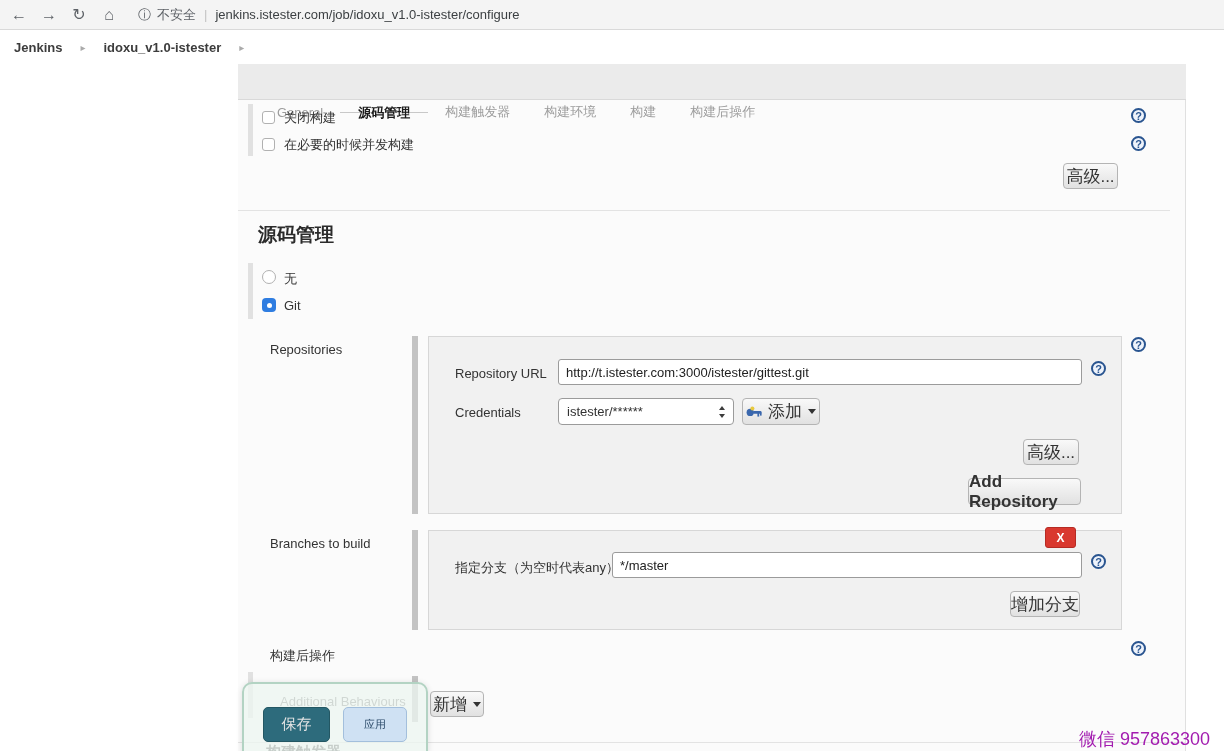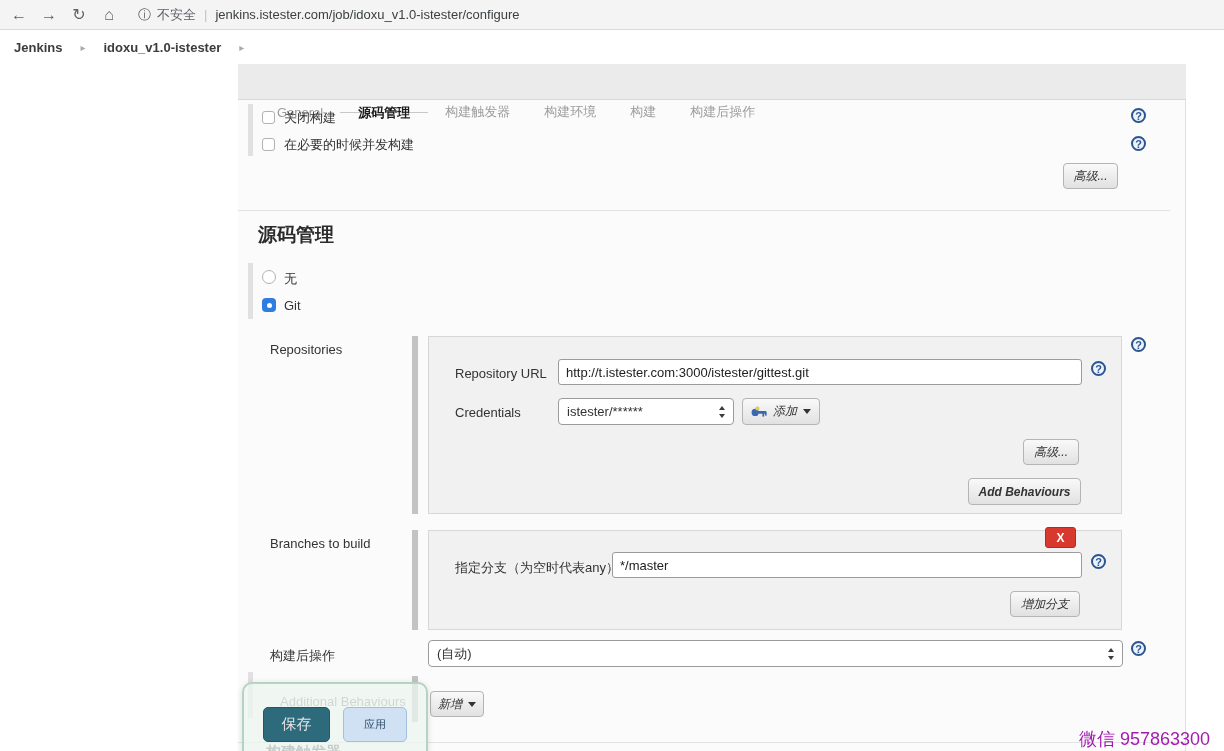--- a/index.html
+++ b/index.html
@@ -40,21 +40,21 @@
   .h1{font-size:19px;font-weight:bold;color:#2b2b2b;}
 
   .panel{background:#f1f1f1;border:1px solid #d7d7d7;}
   .txt{border:1px solid #9b9b9b;border-radius:3px;background:#fff;color:#222;font-size:13px;padding:0 7px;font-family:inherit;outline:none;}
   .sel{background:#fff;border:1px solid #9b9b9b;border-radius:4px;display:flex;align-items:center;justify-content:space-between;padding:0 6px 0 8px;cursor:pointer;}
   .spin{position:relative;width:9px;height:14px;flex:0 0 auto;}
   .spin::before{content:"";position:absolute;top:1px;left:1px;border-left:3.5px solid transparent;border-right:3.5px solid transparent;border-bottom:4.5px solid #3c3c3c;}
   .spin::after{content:"";position:absolute;bottom:1px;left:1px;border-left:3.5px solid transparent;border-right:3.5px solid transparent;border-top:4.5px solid #3c3c3c;}
   .caret{display:inline-block;border-left:4px solid transparent;border-right:4px solid transparent;border-top:5px solid #333;}
 
-  .btn{background:linear-gradient(#f9f9f9,#e1e1e1);border:1px solid #b4b4b4;border-radius:4px;color:#333;font-size:12px;display:flex;align-items:center;justify-content:center;cursor:pointer;gap:6px;font-style:italic;}
+  .btn{background:linear-gradient(#f9f9f9,#e1e1e1);border:1px solid #b4b4b4;border-radius:4px;color:#333;font-size:17px;display:flex;align-items:center;justify-content:center;cursor:pointer;gap:6px;}
   .btn.bold{font-weight:bold;}
   .xbtn{background:#d9382f;border:1px solid #b52b24;border-radius:3px;color:#fff;font-weight:bold;font-size:12px;display:flex;align-items:center;justify-content:center;cursor:pointer;}
 
   
   .overlay{background:rgba(236,246,240,0.75);border:2px solid #b3d3c3;border-radius:10px;box-shadow:0 1px 6px rgba(0,0,0,0.12);}
   .savebtn{background:#2d6b7c;border:1px solid #235763;border-radius:5px;color:#e5e5e5;font-size:15px;display:flex;align-items:center;justify-content:center;cursor:pointer;}
   .applybtn{background:#cfe1f3;border:1px solid #a3bfdc;border-radius:5px;color:#2e4d6b;font-size:11px;display:flex;align-items:center;justify-content:center;cursor:pointer;}
   .watermark{color:#a21caf;font-size:18px;}
   .ghost-heading{font-size:15px;font-weight:bold;color:#555;}
 </style>
@@ -130,36 +130,32 @@
         <circle cx="4.2" cy="6.4" r="3.6" fill="#3a67ad"></circle>
         <circle cx="6.4" cy="2.4" r="2" fill="#e8c93e"></circle>
         <rect x="7" y="5.1" width="8.5" height="2.6" rx="1" fill="#3a67ad"></rect>
         <rect x="11.4" y="6.4" width="1.8" height="4.2" fill="#3a67ad"></rect>
         <rect x="14" y="6.4" width="1.6" height="3.2" fill="#3a67ad"></rect>
       </svg>
     <span>添加</span>
     <span class="caret"></span>
   </div>
   <div class="abs btn" style="left:1023px;top:439px;width:56px;height:26px;">高级...</div>
-  <div class="abs btn bold" style="left:968px;top:478px;width:113px;height:27px;">Add Behaviours</div>
+  <div class="abs btn bold" style="left:968px;top:478px;width:113px;height:27px;">Add Repository</div>
 
   <div class="abs lbl" style="left:270px;top:536px;">Branches to build</div>
   <div class="abs dbar" style="left:412px;top:530px;height:100px;"></div>
   <div class="abs panel" style="left:428px;top:530px;width:694px;height:100px;"></div>
   <div class="abs xbtn" style="left:1045px;top:527px;width:31px;height:21px;">X</div>
   <div class="abs lbl" style="left:455px;top:559px;">指定分支（为空时代表any）</div>
   <input class="abs txt" style="left: 612px; top: 552px; width: 470px; height: 26px;" value="*/master">
   <div class="abs help" style="left:1091px;top:554px;">?</div>
   <div class="abs btn" style="left:1010px;top:591px;width:70px;height:26px;">增加分支</div>
 
   <div class="abs lbl" style="left:270px;top:647px;">构建后操作</div>
-  <div class="abs sel" style="left:428px;top:640px;width:695px;height:27px;">
-    <span>(自动)</span>
-    <span class="spin"></span>
-  </div>
   <div class="abs help" style="left:1131px;top:641px;">?</div>
 
   <div class="abs vbar" style="left:248px;top:672px;height:46px;"></div>
   <div class="abs dbar" style="left:412px;top:676px;height:46px;"></div>
   <div class="abs lbl" style="left:280px;top:694px;color:#7d7d7d;">Additional Behaviours</div>
   <div class="abs btn" style="left:430px;top:691px;width:54px;height:26px;">
     <span>新增</span>
     <span class="caret"></span>
   </div>
   <div class="abs hr" style="left:238px;top:742px;width:948px;"></div>

